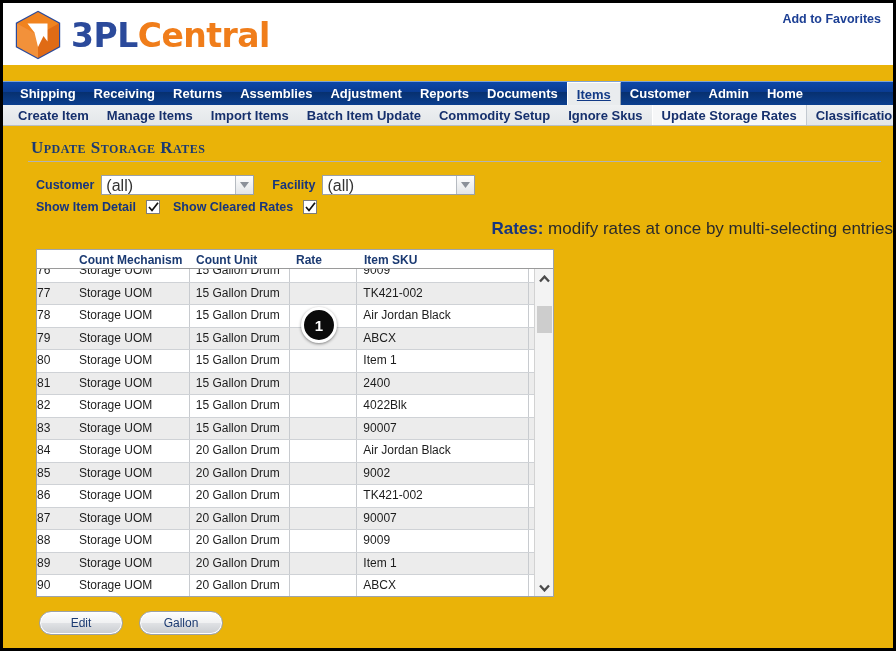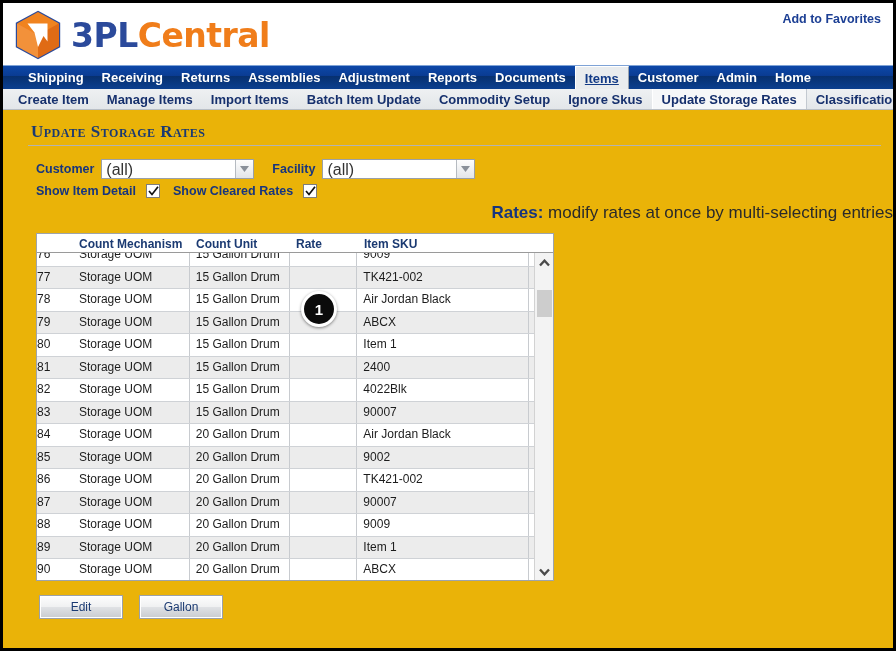--- a/index.html
+++ b/index.html
@@ -62,22 +62,23 @@
   }
 
   
   .mainnav {
     position: relative;
     height: 24px;
     background: linear-gradient(to bottom, #0d48a8 0%, #0a3c93 42%, #07306f 44%, #0b3f8f 100%);
     border-top: 1px solid #7fa3d6;
     display: flex;
     align-items: stretch;
-    padding-left: 16px;
-    overflow: hidden;
+    padding-left: 8px;
+    overflow: hidden;
+    margin-top: 16px;
   }
   .mainnav .nav-item {
     color: #ffffff;
     font-size: 13px;
     font-weight: bold;
     padding: 3px 9px 2px 9px;
     line-height: 18px;
     white-space: nowrap;
     cursor: pointer;
     font-family: "Liberation Sans", sans-serif;
@@ -321,21 +322,21 @@
 
   
   .btn-bar {
     margin: 14px 0 0 36px;
     display: flex;
     gap: 16px;
   }
   .btn {
     width: 84px; height: 24px;
     border: 1px solid #9ba1a8;
-    border-radius: 0;
+    border-radius: 12px;
     background: linear-gradient(to bottom, #fdfdfd 0%, #f0f1f2 48%, #dfe1e4 52%, #c9ccd0 100%);
     color: #1b3a72;
     font-size: 12px;
     font-weight: normal;
     display: flex;
     align-items: center;
     justify-content: center;
     cursor: pointer;
     box-shadow: inset 0 0 0 1px #ffffff;
   }

